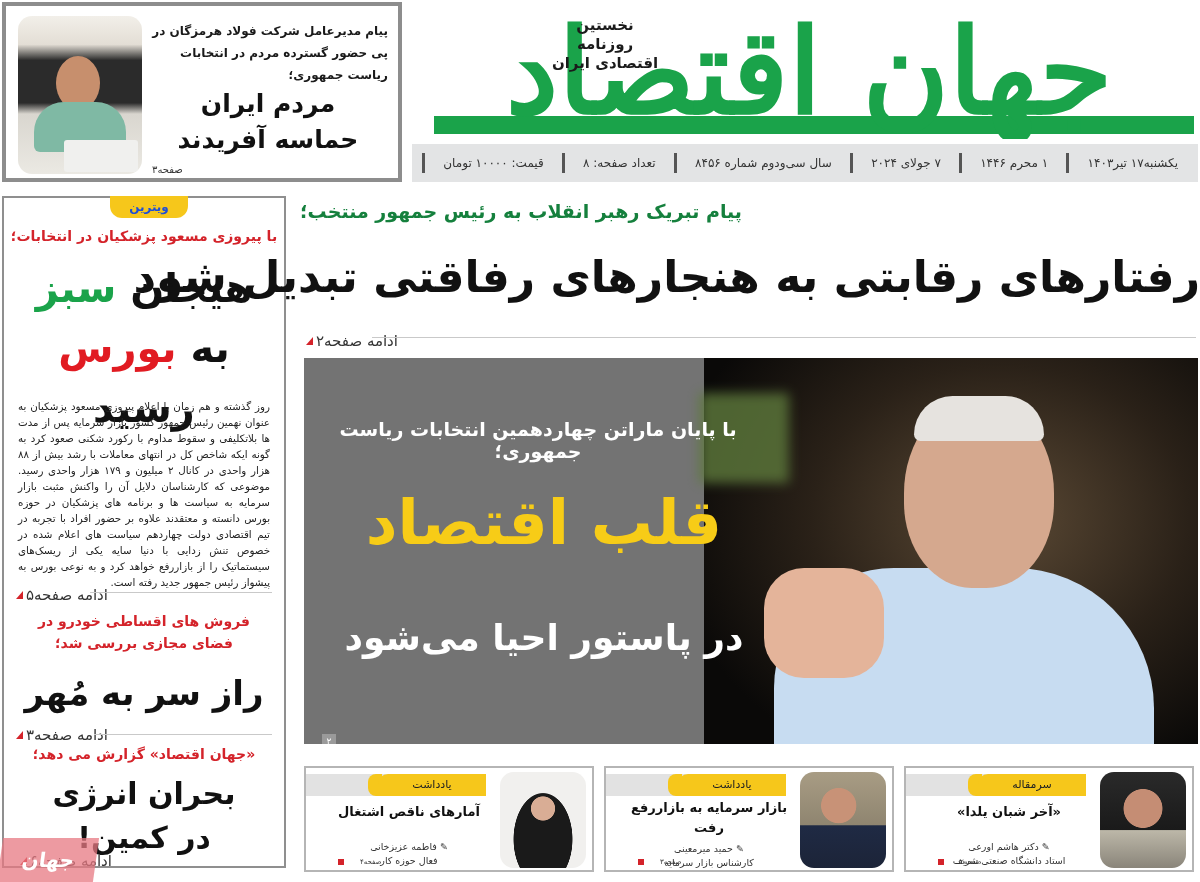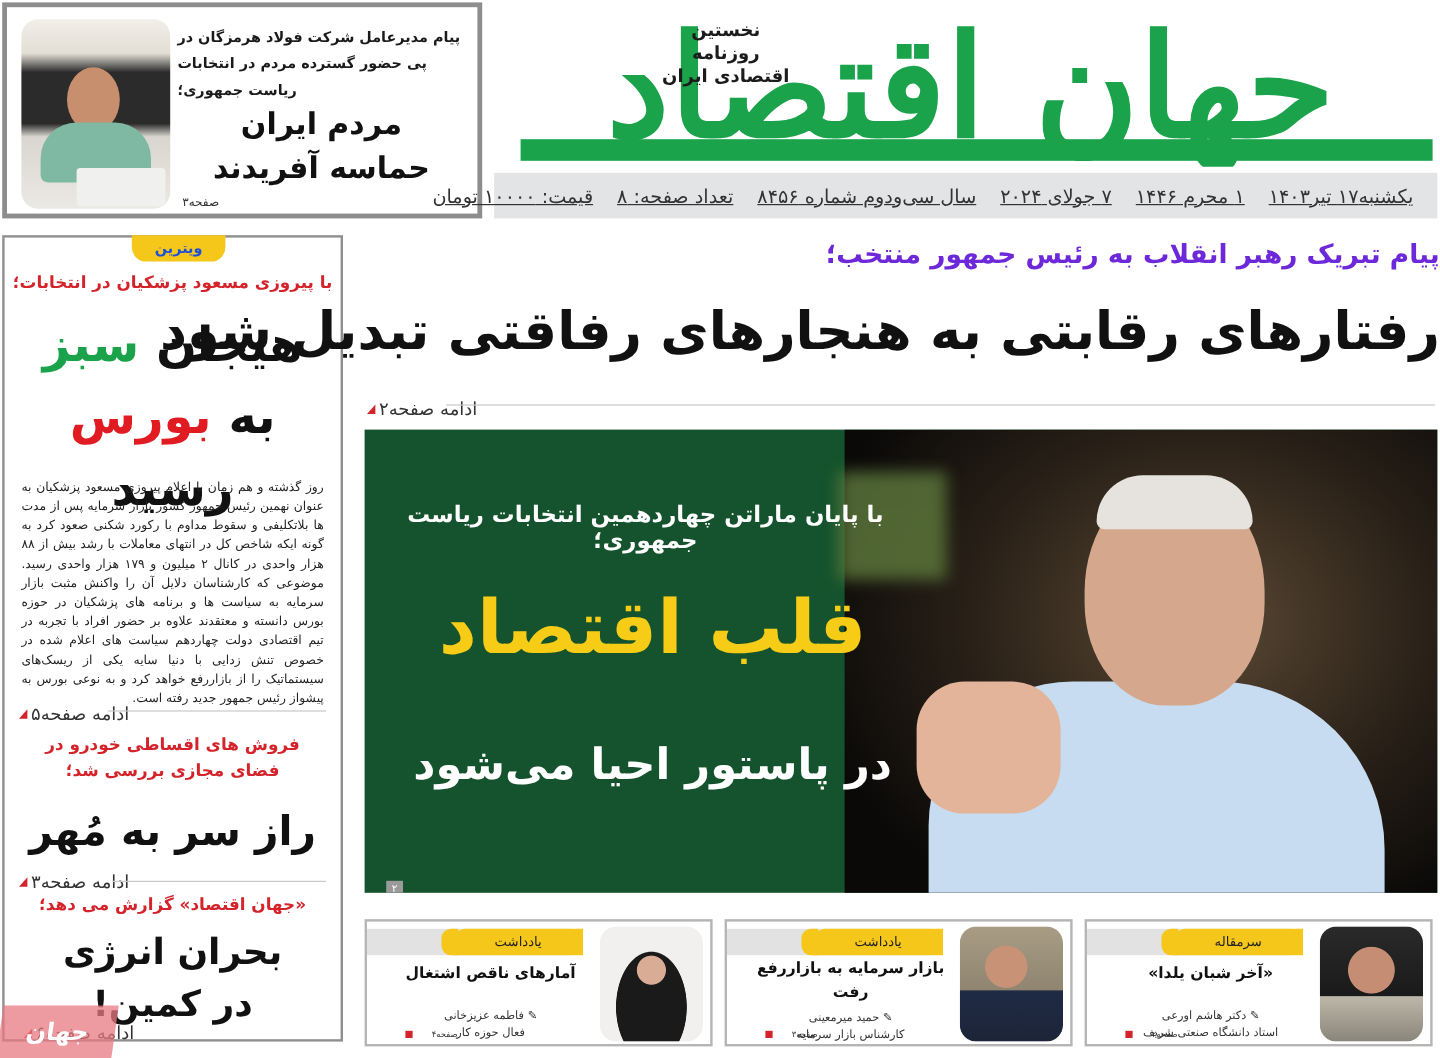--- a/index.html
+++ b/index.html
@@ -17,21 +17,21 @@
   #promo .photo {
     position: absolute; left: 12px; top: 10px; width: 124px; height: 158px;
     border-radius: 14px; overflow: hidden;
     background: linear-gradient(180deg, #f2efe9 0%, #e3ded5 18%, #2b2b2b 28%, #2b2b2b 55%, #d9d6cf 62%, #ebe9e3 100%);
   }
   #promo .photo .face { position:absolute; left:38px; top:40px; width:44px; height:54px; border-radius:50%; background:#c78f6d; }
   #promo .photo .body { position:absolute; left:16px; top:86px; width:92px; height:50px; border-radius:30px 30px 6px 6px; background:#7fb9a4; }
   #promo .photo .laptop { position:absolute; left:46px; top:124px; width:74px; height:32px; background:#f0f0ee; border-radius:3px; }
   #promo .kicker {
     position: absolute; right: 10px; top: 14px; width: 240px;
-    text-align: left; font-weight: bold; font-size: 12px; line-height: 22px; color: #1a1a1a;
+    text-align: right; font-weight: bold; font-size: 12px; line-height: 22px; color: #1a1a1a;
   }
   #promo .title {
     position: absolute; right: 10px; top: 80px; width: 240px; text-align: center;
     font-weight: bold; font-size: 25px; line-height: 36px; color: #111;
   }
   #promo .page { position:absolute; left:146px; top:158px; font-size:10px; color:#333; }
 
   
   #masthead { left: 420px; top: 4px; width: 780px; height: 140px; }
   #logo {
@@ -41,21 +41,21 @@
   }
   #logo-bar { position:absolute; left:14px; right:6px; top:112px; height:18px; background:#1aa34a; }
   #tagline {
     position: absolute; left: 130px; top: 12px; width: 110px; text-align: center;
     font-weight: bold; font-size: 15px; line-height: 19px; color: #1b1b1b;
   }
   #infobar {
     left: 412px; top: 144px; width: 786px; height: 38px; background: #e3e4e5;
     display: flex; align-items: center; justify-content: space-between; padding: 0 10px 0 10px;
   }
-  #infobar .cell { font-size: 16px; color: #333; white-space: nowrap; padding: 0 10px; text-decoration: underline; }
+  #infobar .cell { font-size: 12px; color: #333; white-space: nowrap; padding: 0 10px; }
   #infobar .sep { width: 3px; height: 20px; background: #555; }
 
   
   #leftcol {
     left: 2px; top: 196px; width: 284px; height: 672px;
     border: 2px solid #8f8f8f; background: #fff;
   }
   .tag-yellow {
     position: absolute; background: #f6c71b; color: #1d4ed8; font-weight: bold;
     font-size: 12px; text-align: center; border-radius: 0 0 10px 10px;
@@ -69,28 +69,28 @@
     position: absolute; right: 14px; width: 252px; font-size: 10.3px; line-height: 16px;
     color: #222; text-align: justify;
   }
   .more {
     position: absolute; font-size: 15px; color: #333; display: flex; align-items: center; gap: 3px;
   }
   .more .tri { width: 0; height: 0; border-left: 7px solid transparent; border-bottom: 8px solid #d4232a; }
   .hr { position:absolute; height:1px; background:#c9c9c9; }
 
   
-  #kicker-main { left: 300px; top: 200px; width: 900px; text-align: right; font-weight: bold; font-size: 22px; color: #6d28d9; }
+  #kicker-main { left: 300px; top: 200px; width: 900px; text-align: left; font-weight: bold; font-size: 19px; color: #15803d; }
   #headline-main {
     left: 298px; top: 242px; width: 902px; text-align: center; font-weight: bold;
     font-size: 44px; line-height: 70px; color: #111; letter-spacing: -1px; white-space: nowrap;
   }
 
   
-  #hero { left: 304px; top: 358px; width: 894px; height: 386px; background: #14532d; overflow: hidden; }
+  #hero { left: 304px; top: 358px; width: 894px; height: 386px; background: #737373; overflow: hidden; }
   #hero .bg1 { position:absolute; left:400px; top:0; width:494px; height:402px;
     background: radial-gradient(ellipse at 60% 40%, #5c4a35 0%, #2a2118 45%, #0a0908 80%); }
   #hero .books { position:absolute; left:395px; top:35px; width:90px; height:90px; background:#5e7a3c; filter: blur(6px); opacity:0.8; }
   #hero .person-shirt { position:absolute; left:470px; top:210px; width:380px; height:200px; background:#c7dcf1; border-radius: 120px 140px 0 0; }
   #hero .person-head { position:absolute; left:600px; top:40px; width:150px; height:190px; background:#d5a88e; border-radius: 50% 50% 45% 45%; }
   #hero .person-hair { position:absolute; left:610px; top:38px; width:130px; height:45px; background:#e6e3df; border-radius: 60px 60px 10px 10px; }
   #hero .hands { position:absolute; left:460px; top:210px; width:120px; height:110px; background:#e4b49a; border-radius: 40px; }
   #hero .k { position:absolute; right:430px; top:60px; width:460px; text-align:center; color:#fff; font-weight:bold; font-size:19px; }
   #hero .t1 { position:absolute; left:20px; top:120px; width:440px; text-align:center; color:#f7cc17; font-weight:bold; font-size:62px; line-height:90px; }
   #hero .t2 { position:absolute; left:20px; top:250px; width:440px; text-align:center; color:#fff; font-weight:bold; font-size:36px; line-height:60px; }

